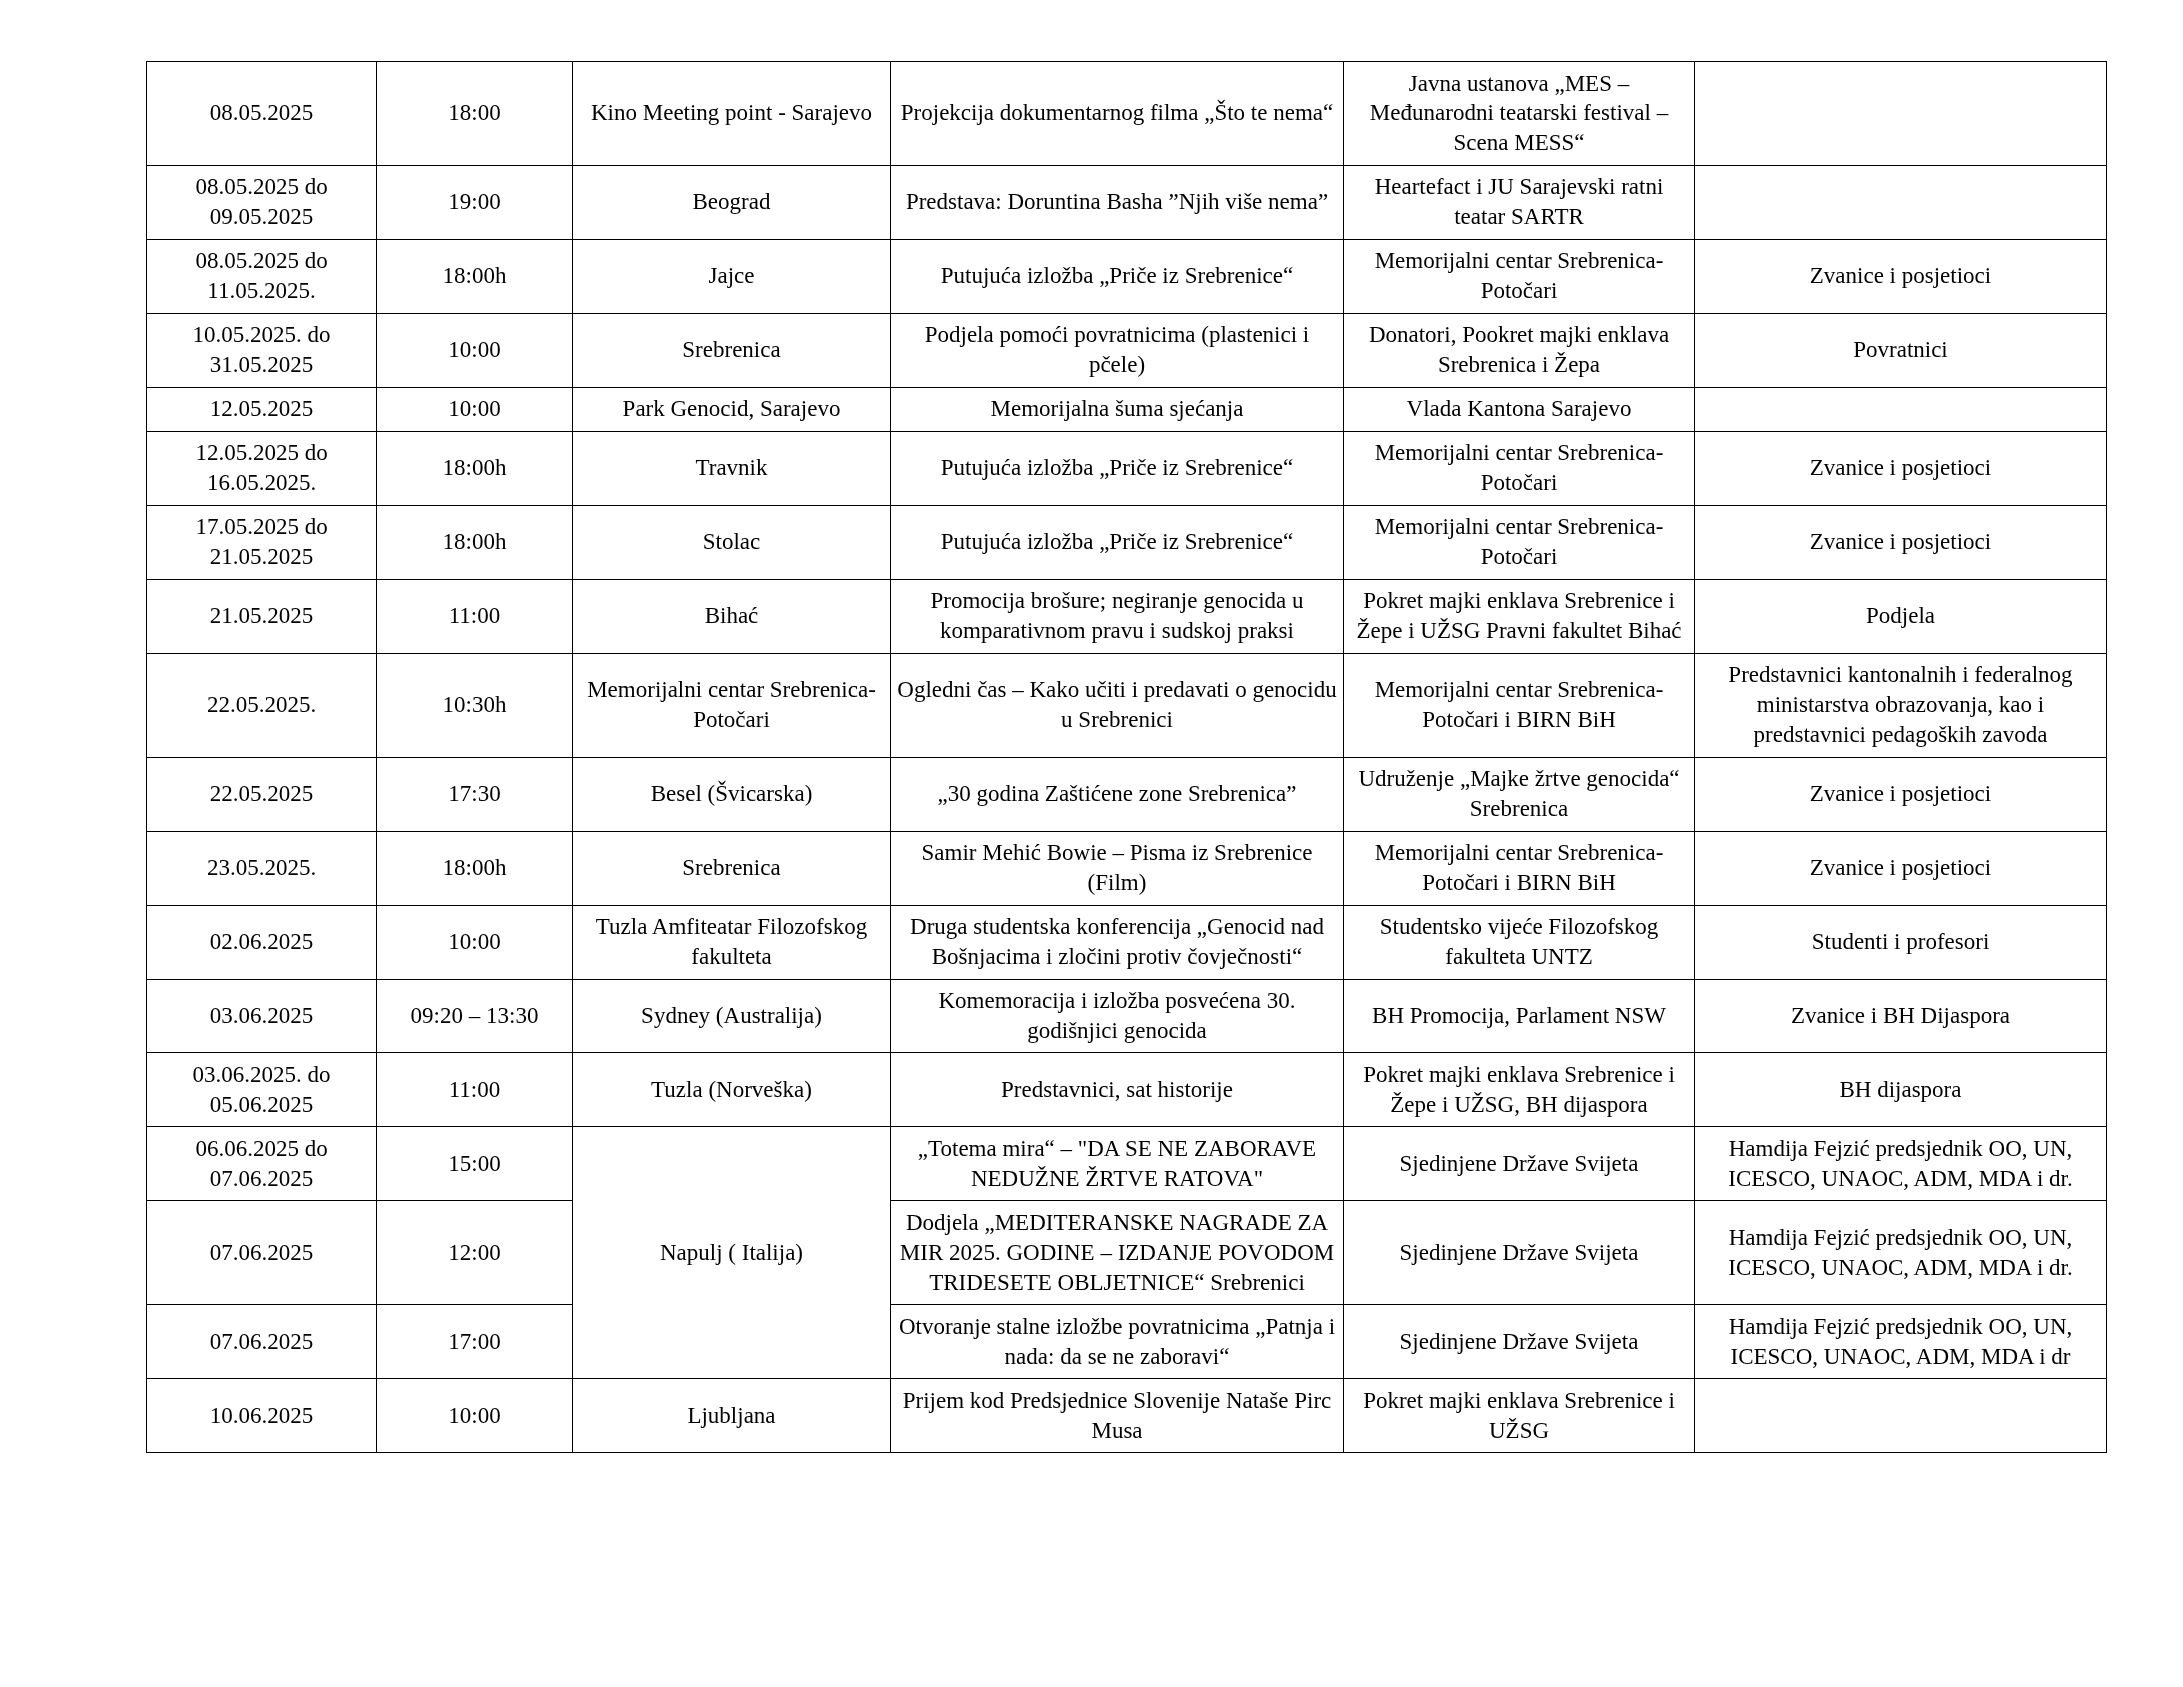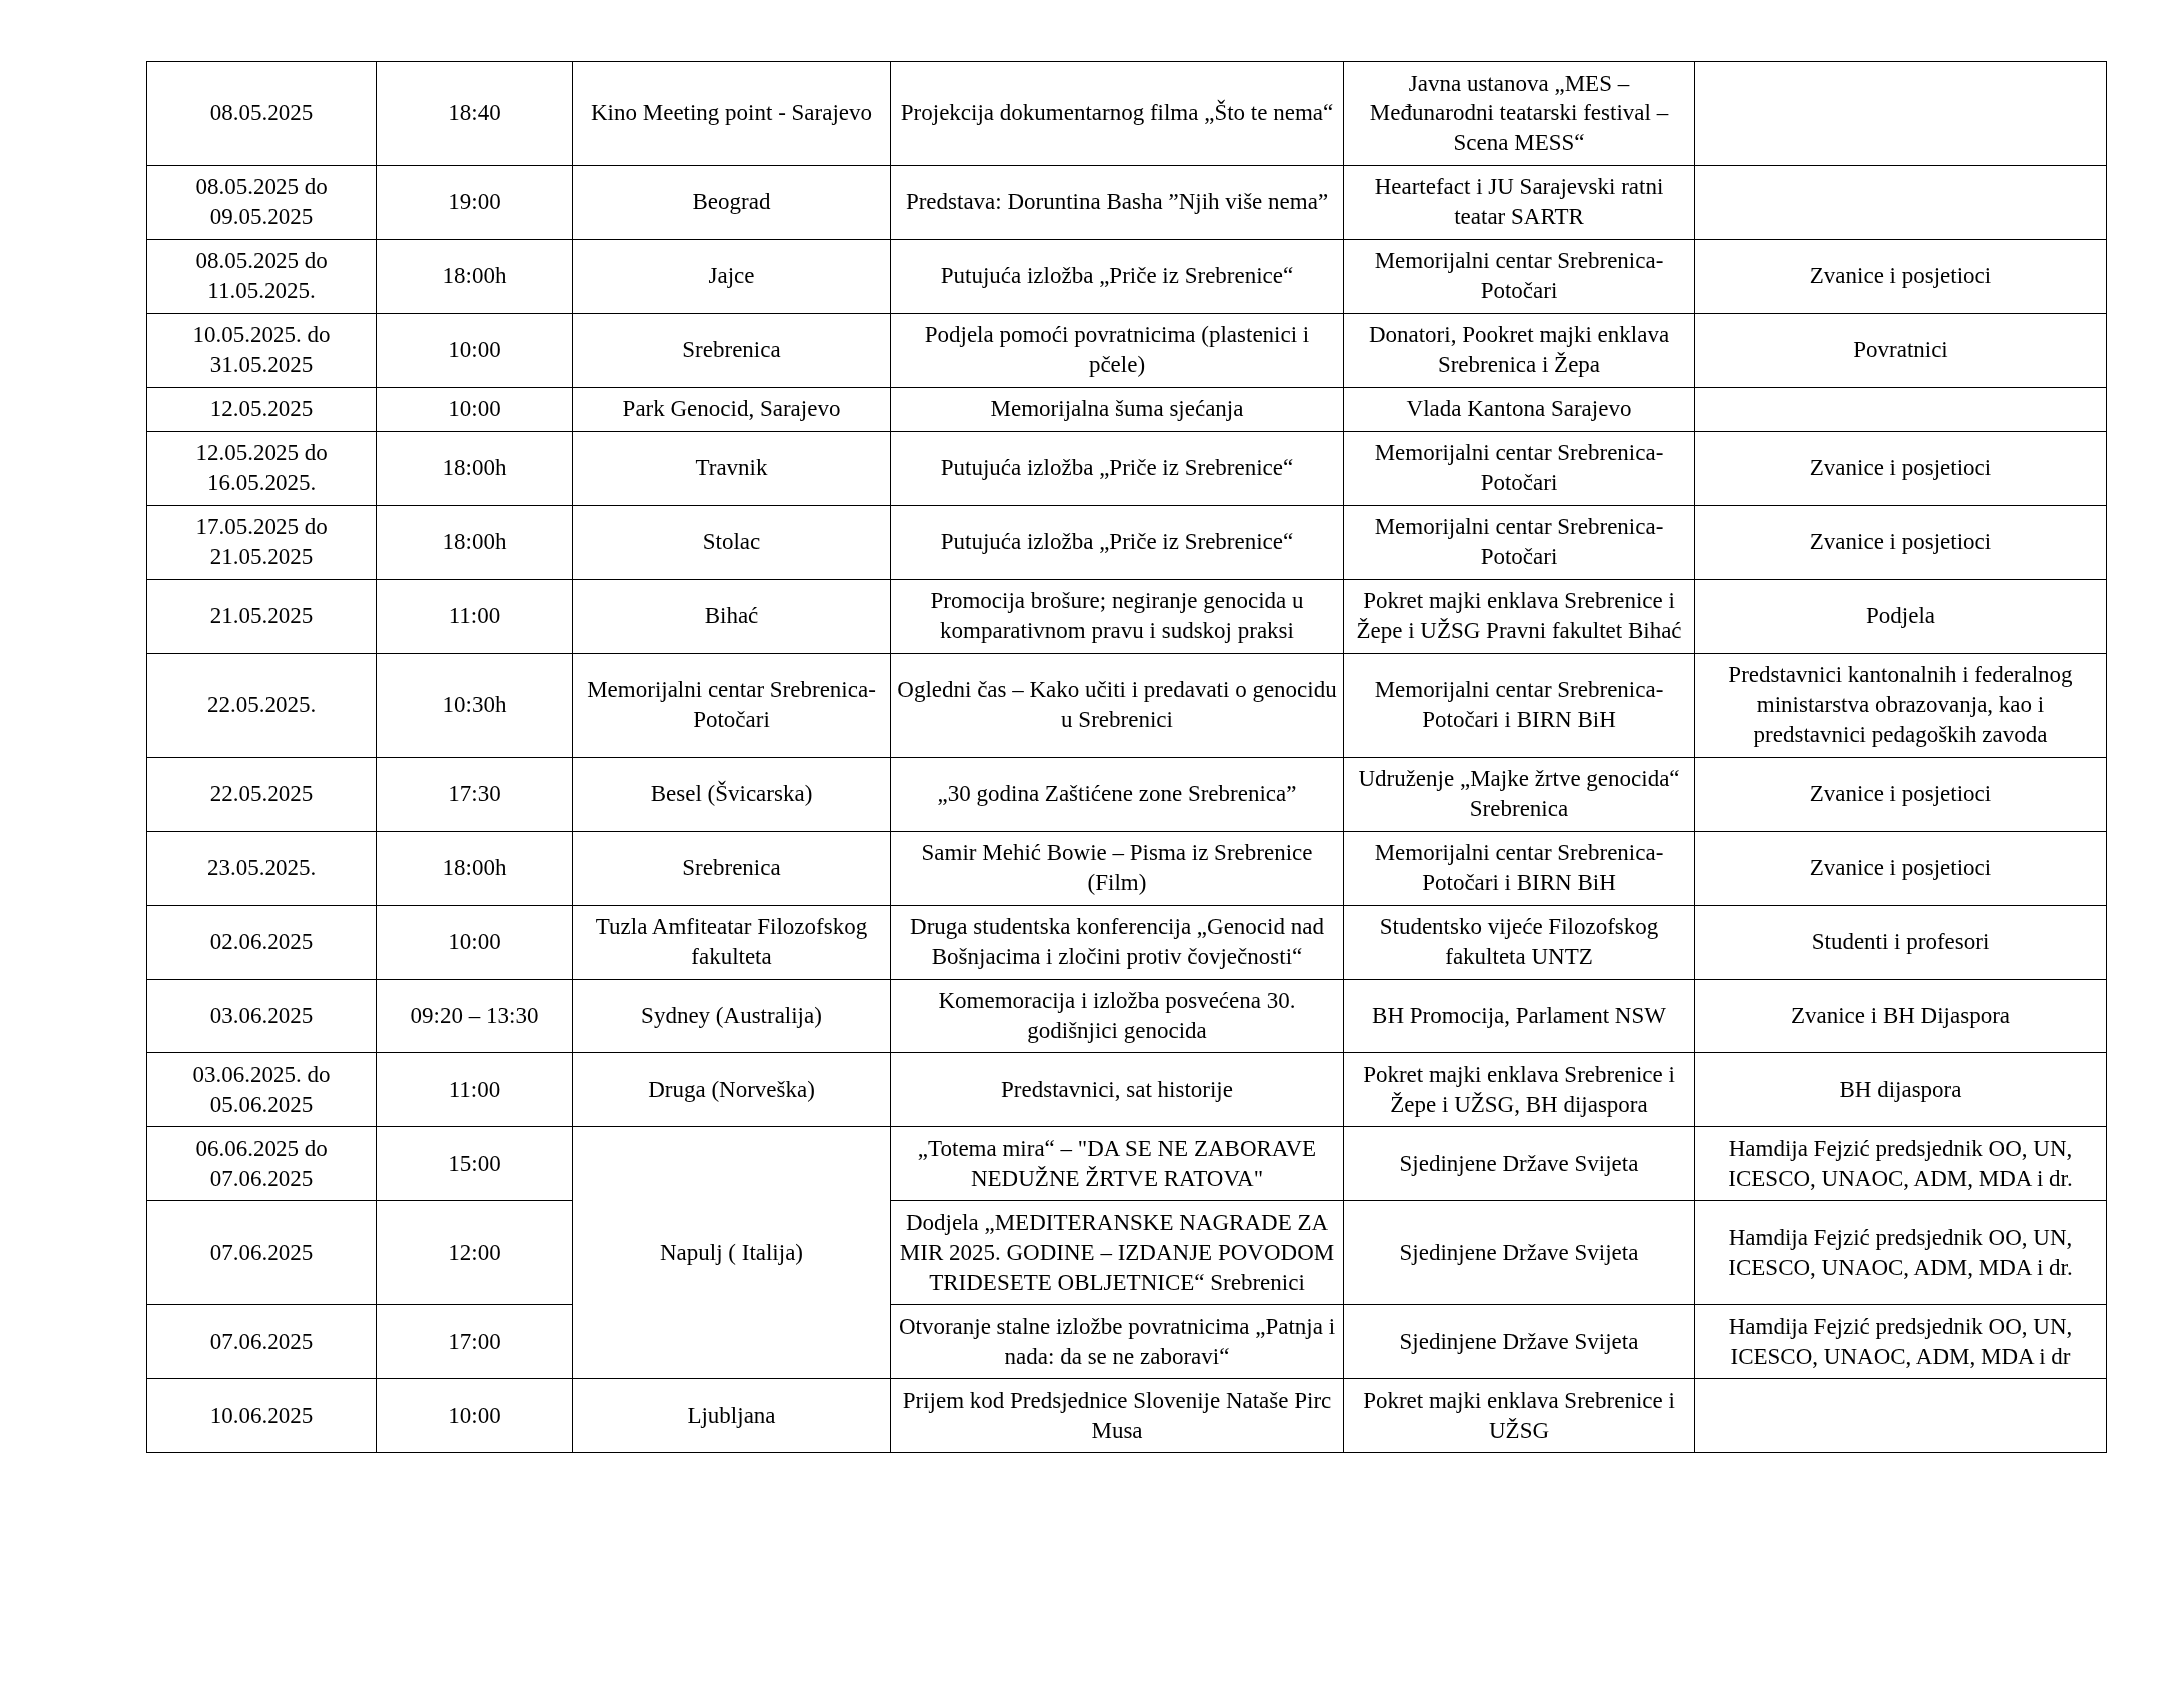--- a/index.html
+++ b/index.html
@@ -57,21 +57,21 @@
       <col class="c-time">
       <col class="c-place">
       <col class="c-event">
       <col class="c-org">
       <col class="c-aud">
     </colgroup>
     <tbody>
 
     <tr>
           <td>08.05.2025</td>
-          <td>18:40</td>
+          <td>18:00</td>
           <td>Kino Meeting point - Sarajevo</td>
           <td>Projekcija dokumentarnog filma „Što te nema“</td>
           <td>Javna ustanova „MES – Međunarodni teatarski festival – Scena MESS“</td>
           <td class="cell-empty"></td>
         </tr>
         <tr>
           <td>08.05.2025 do 09.05.2025</td>
           <td>19:00</td>
           <td>Beograd</td>
           <td>Predstava: Doruntina Basha ”Njih više nema”</td>
@@ -162,21 +162,21 @@
           <td>03.06.2025</td>
           <td>09:20 – 13:30</td>
           <td>Sydney (Australija)</td>
           <td>Komemoracija i izložba posvećena 30. godišnjici genocida</td>
           <td>BH Promocija, Parlament NSW</td>
           <td>Zvanice i BH Dijaspora</td>
         </tr>
         <tr>
           <td>03.06.2025. do 05.06.2025</td>
           <td>11:00</td>
-          <td>Druga (Norveška)</td>
+          <td>Tuzla (Norveška)</td>
           <td>Predstavnici, sat historije</td>
           <td>Pokret majki enklava Srebrenice i Žepe i UŽSG, BH dijaspora</td>
           <td>BH dijaspora</td>
         </tr>
         <tr>
           <td>06.06.2025 do 07.06.2025</td>
           <td>15:00</td>
           <td rowspan="3">Napulj ( Italija)</td>
           <td>„Totema mira“ – "DA SE NE ZABORAVE NEDUŽNE ŽRTVE RATOVA"</td>
           <td>Sjedinjene Države Svijeta</td>

